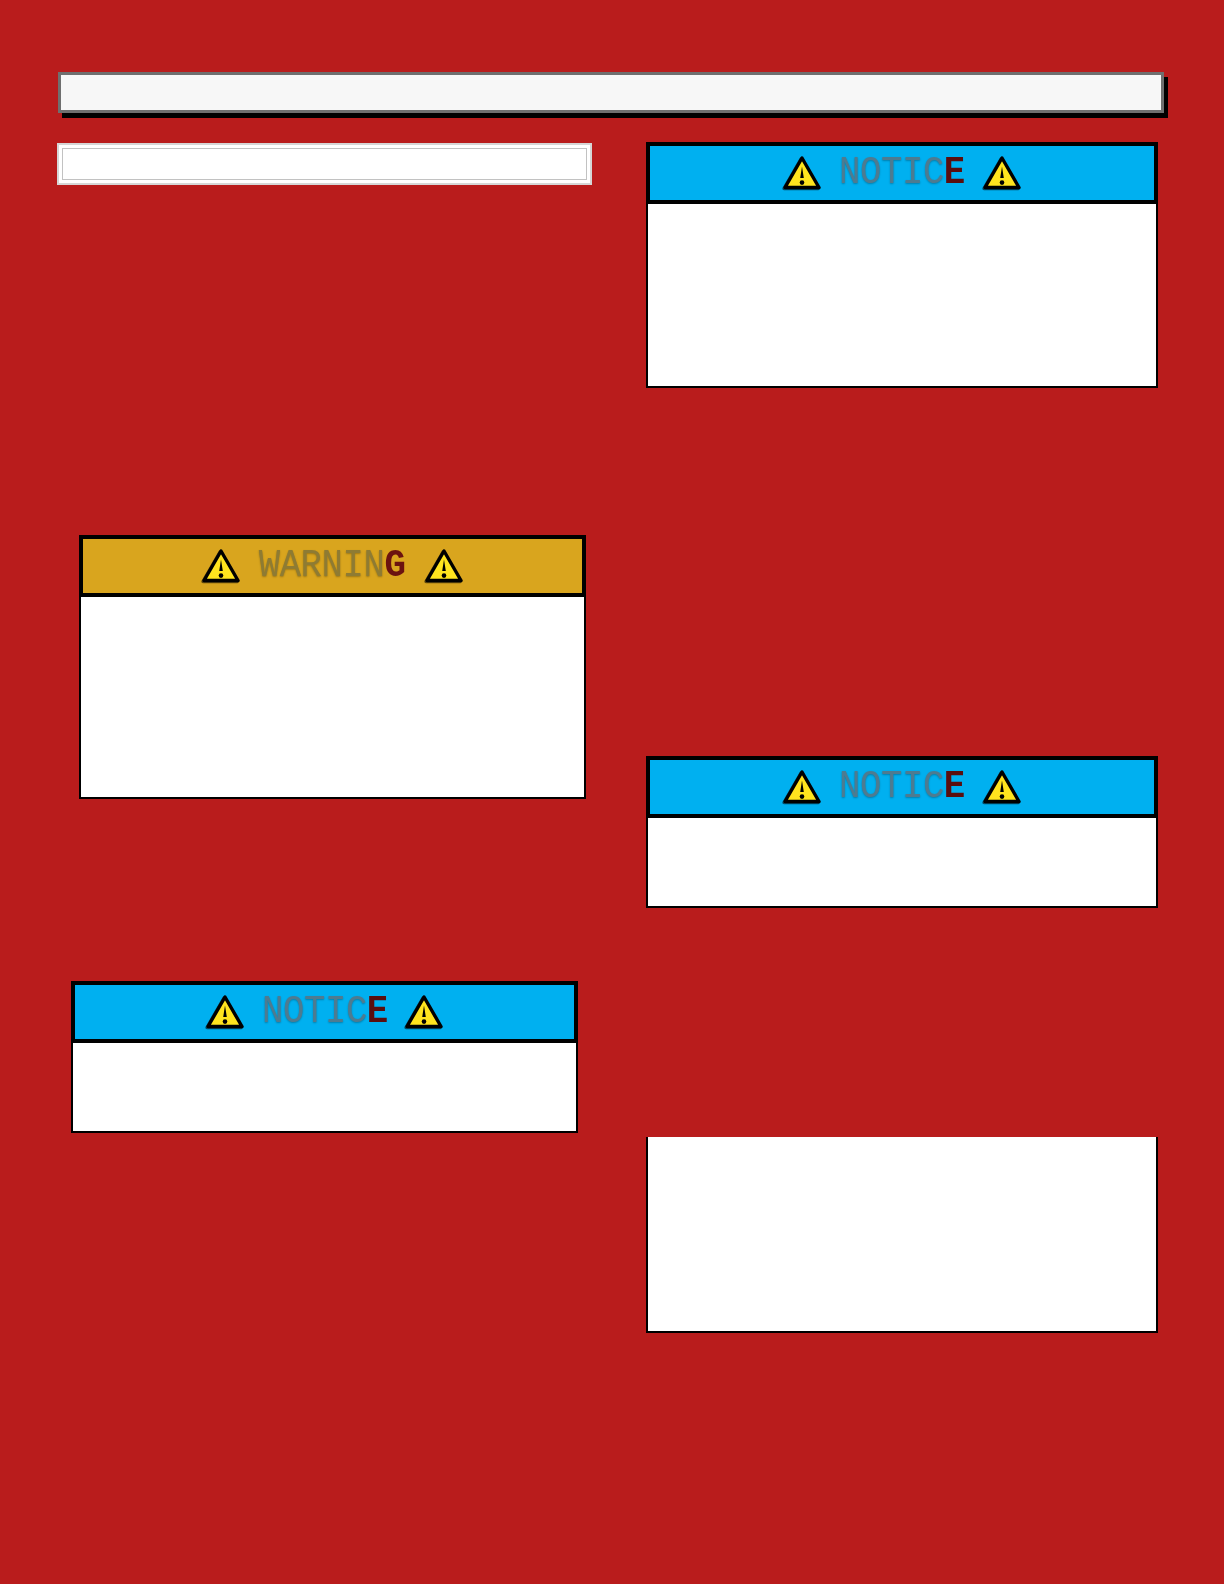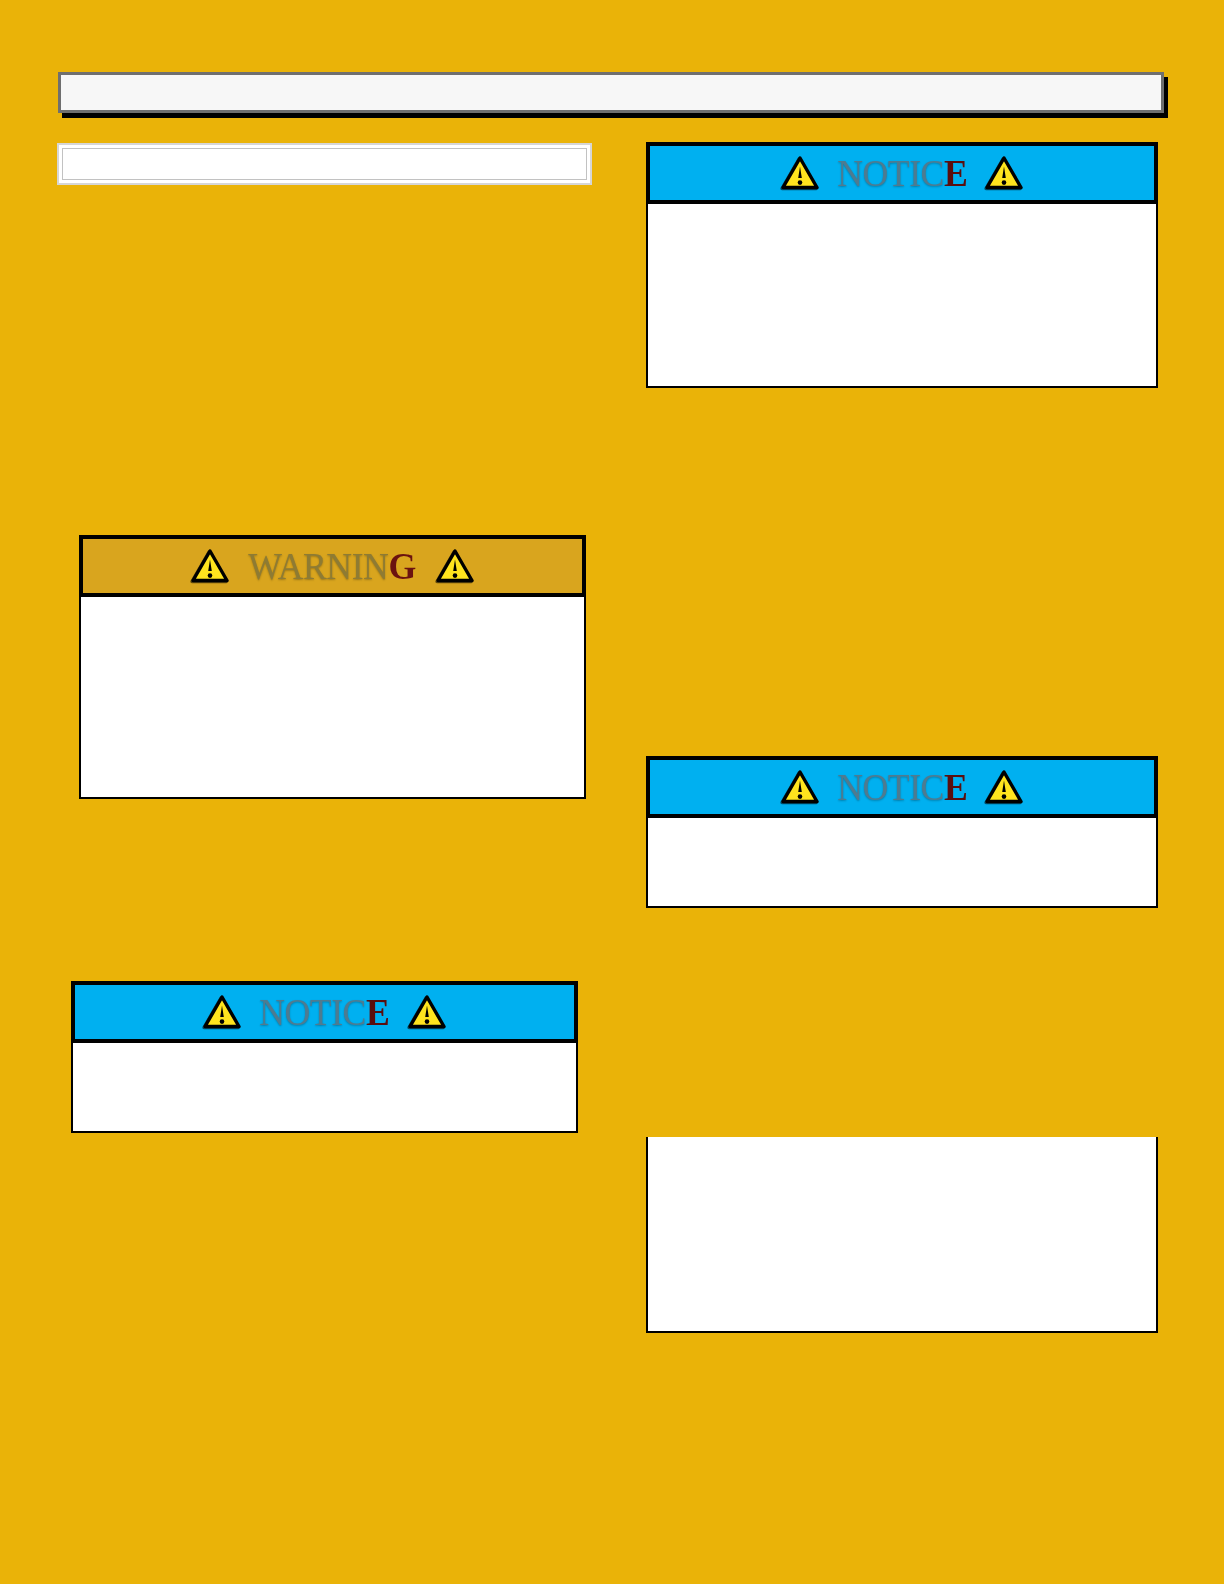--- a/index.html
+++ b/index.html
@@ -1,21 +1,21 @@
 <!DOCTYPE html>
 <html><head>
 <meta charset="utf-8">
 <style>
   html, body { margin: 0; padding: 0; background: #ffffff; }
   .page {
     position: relative;
     width: 1224px;
     height: 1584px;
-    background: #eab308;
-    font-family: Liberation Serif, serif;
+    background: #b91c1c;
+    font-family: Liberation Mono, monospace;
     overflow: hidden;
   }
 
   
   .bar3d {
     position: absolute;
     left: 58px; top: 72px;
     width: 1106px; height: 41px;
     box-sizing: border-box;
     background: #f7f7f7;

